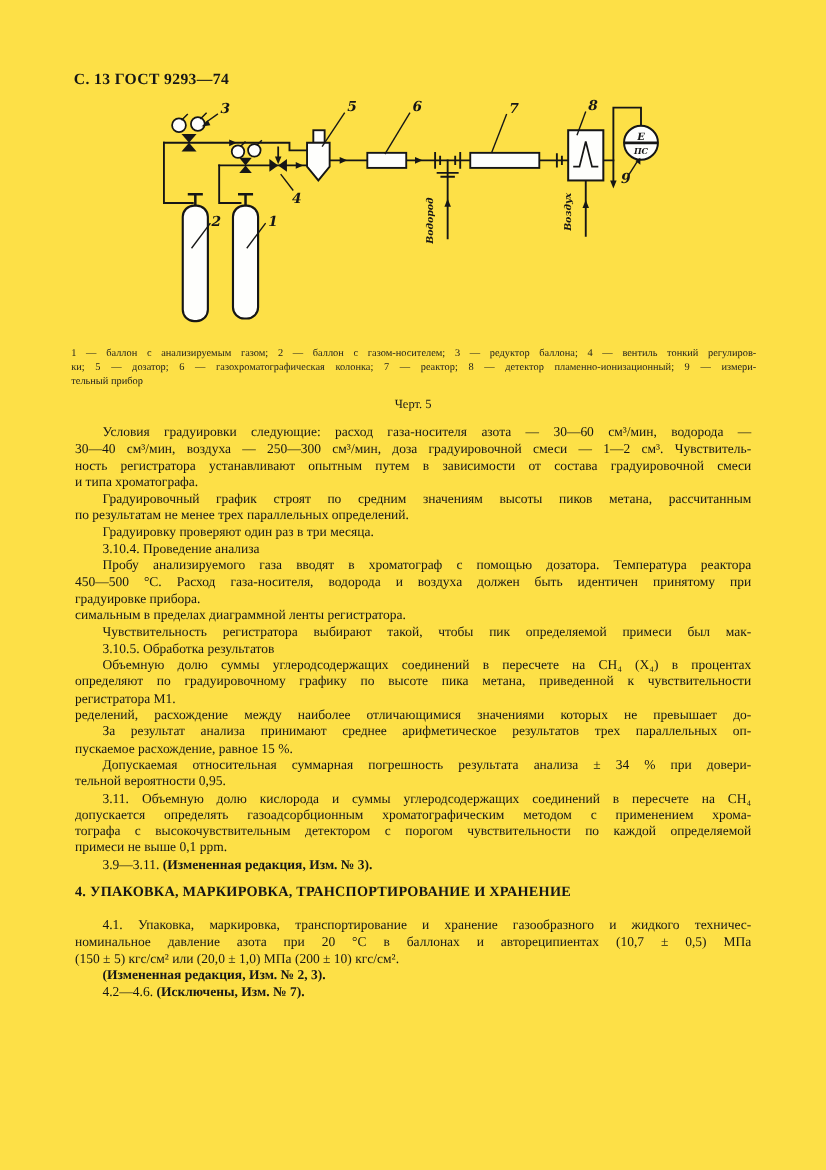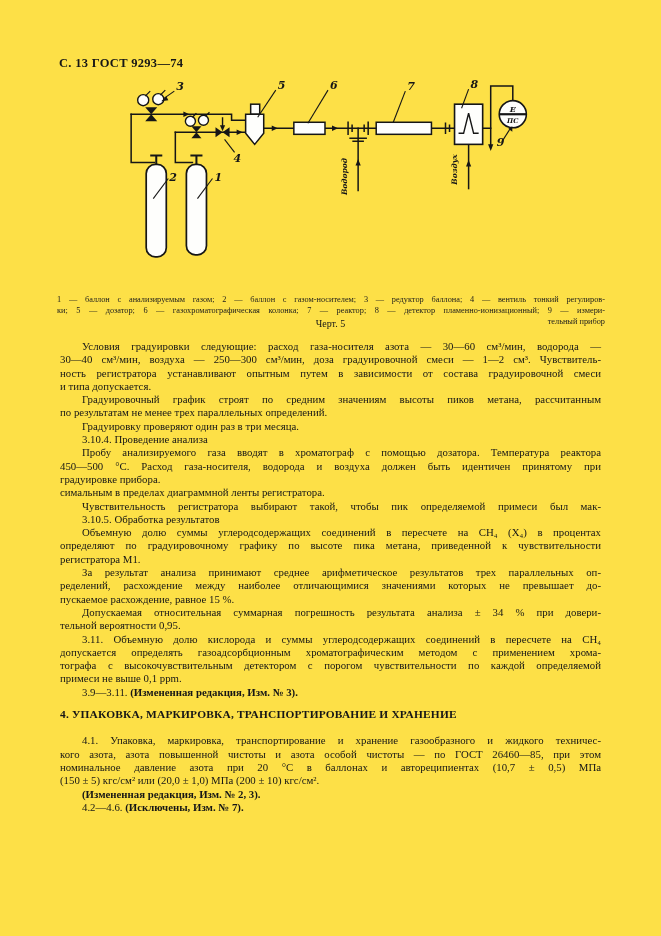--- a/index.html
+++ b/index.html
@@ -8,36 +8,36 @@
     background:#fde047; color:#161616;
     font-family:"Liberation Serif","DejaVu Serif",serif;
     overflow:hidden;
   }
   .header {
     position:absolute; left:59px; top:56px;
     font-weight:bold; font-size:12.5px; letter-spacing:.3px;
   }
   svg.diagram { position:absolute; left:98px; top:76px; }
   .caption {
-    position:absolute; left:57px; top:294px; width:548px;
+    position:absolute; left:57px; top:277px; width:548px;
     font-size:8.3px; line-height:11px; color:#1c1c1c;
   }
   .figlabel {
     position:absolute; left:60px; top:318px; width:541px;
     text-align:center; font-size:10px;
   }
   .bodytext {
     position:absolute; left:60px; top:340px; width:541px;
     font-size:10.8px; line-height:13.3px;
   }
   .ln { min-height:13.3px; }
   .j  { text-align:justify; text-align-last:justify; }
   .ind{ text-indent:22px; }
   .b  { font-weight:bold; }
-  .cap-center { text-align:right; }
+  .cap-center { text-align:left; }
   .sec-heading {
     text-align:left; font-weight:bold; font-size:11.4px;
     margin:9px 0 13px 0; letter-spacing:.2px;
   }
   .dg-num { font-family:"DejaVu Serif",serif; font-style:italic; font-weight:bold; font-size:11px; }
   .dg-vlabel { font-family:"DejaVu Serif",serif; font-style:italic; font-weight:bold; font-size:7.5px; }
   .dg-meter { font-family:"DejaVu Serif",serif; font-style:italic; font-weight:bold; }
 </style>
 </head>
 <body>
@@ -159,21 +159,21 @@
     <div class="cap-center">тельный прибор</div>
   </div>
 
   <div class="figlabel">Черт. 5</div>
 
   <div class="bodytext">
     <div>
       <div class="ln j ind">Условия градуировки следующие: расход газа-носителя азота — 30—60 см³/мин, водорода —</div>
       <div class="ln j">30—40 см³/мин, воздуха — 250—300 см³/мин, доза градуировочной смеси — 1—2 см³. Чувствитель-</div>
       <div class="ln j">ность регистратора устанавливают опытным путем в зависимости от состава градуировочной смеси</div>
-      <div class="ln">и типа допускается.</div>
+      <div class="ln">и типа хроматографа.</div>
     </div>
     <div>
       <div class="ln j ind">Градуировочный график строят по средним значениям высоты пиков метана, рассчитанным</div>
       <div class="ln">по результатам не менее трех параллельных определений.</div>
     </div>
     <div class="ln ind">Градуировку проверяют один раз в три месяца.</div>
     <div class="ln ind">3.10.4. Проведение анализа</div>
     <div>
       <div class="ln j ind">Пробу анализируемого газа вводят в хроматограф с помощью дозатора. Температура реактора</div>
       <div class="ln j">450—500 °С. Расход газа-носителя, водорода и воздуха должен быть идентичен принятому при</div>
@@ -183,43 +183,42 @@
       <div class="ln">симальным в пределах диаграммной ленты регистратора.</div>
       <div class="ln j ind">Чувствительность регистратора выбирают такой, чтобы пик определяемой примеси был мак-</div>
     </div>
     <div class="ln ind">3.10.5. Обработка результатов</div>
     <div>
       <div class="ln j ind">Объемную долю суммы углеродсодержащих соединений в пересчете на СН₄ (Х₄) в процентах</div>
       <div class="ln j">определяют по градуировочному графику по высоте пика метана, приведенной к чувствительности</div>
       <div class="ln">регистратора М1.</div>
     </div>
     <div>
+      <div class="ln j">ределений, расхождение между наиболее отличающимися значениями которых не превышает до-</div>
       <div class="ln j ind">За результат анализа принимают среднее арифметическое результатов трех параллельных оп-</div>
-      <div class="ln j">ределений, расхождение между наиболее отличающимися значениями которых не превышает до-</div>
       <div class="ln">пускаемое расхождение, равное 15 %.</div>
     </div>
     <div>
       <div class="ln j ind">Допускаемая относительная суммарная погрешность результата анализа ± 34 % при довери-</div>
       <div class="ln">тельной вероятности 0,95.</div>
     </div>
     <div>
       <div class="ln j ind">3.11. Объемную долю кислорода и суммы углеродсодержащих соединений в пересчете на СН₄</div>
       <div class="ln j">допускается определять газоадсорбционным хроматографическим методом с применением хрома-</div>
       <div class="ln j">тографа с высокочувствительным детектором с порогом чувствительности по каждой определяемой</div>
       <div class="ln">примеси не выше 0,1 ppm.</div>
     </div>
     <div class="ln ind">
       <span>3.9—3.11. </span><span class="b">(Измененная редакция, Изм. № 3).</span>
     </div>
 
     <div class="sec-heading">4. УПАКОВКА, МАРКИРОВКА, ТРАНСПОРТИРОВАНИЕ И ХРАНЕНИЕ</div>
 
     <div>
       <div class="ln j ind">4.1. Упаковка, маркировка, транспортирование и хранение газообразного и жидкого техничес-</div>
-      <div class="ln j">кого азота, азота повышенной чистоты и азота особой чистоты — по ГОСТ 26460—85, при этом</div>
       <div class="ln j">номинальное давление азота при 20 °С в баллонах и автореципиентах (10,7 ± 0,5) МПа</div>
       <div class="ln">(150 ± 5) кгс/см² или (20,0 ± 1,0) МПа (200 ± 10) кгс/см².</div>
     </div>
     <div class="ln ind b">(Измененная редакция, Изм. № 2, 3).</div>
     <div class="ln ind">
       <span>4.2—4.6. </span><span class="b">(Исключены, Изм. № 7).</span>
     </div>
   </div>
 
 </div>

